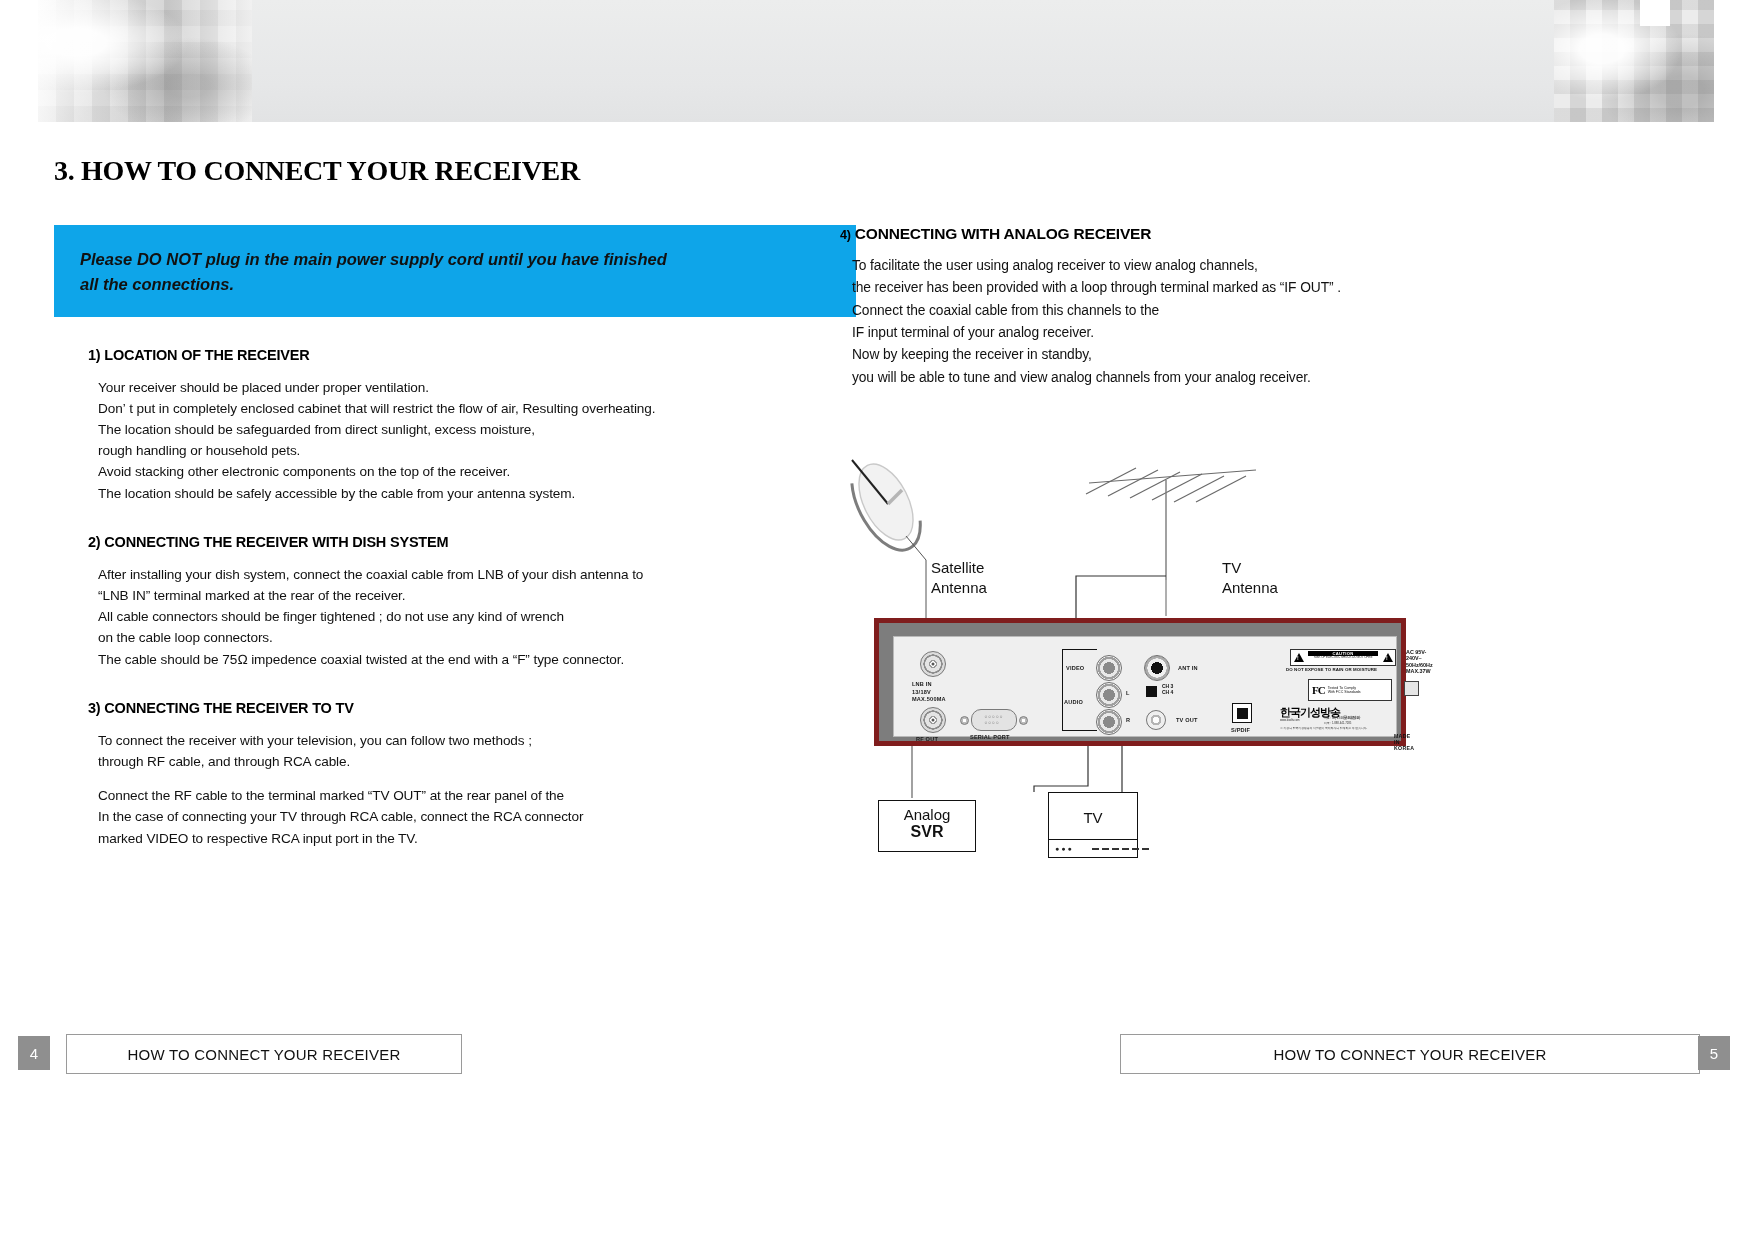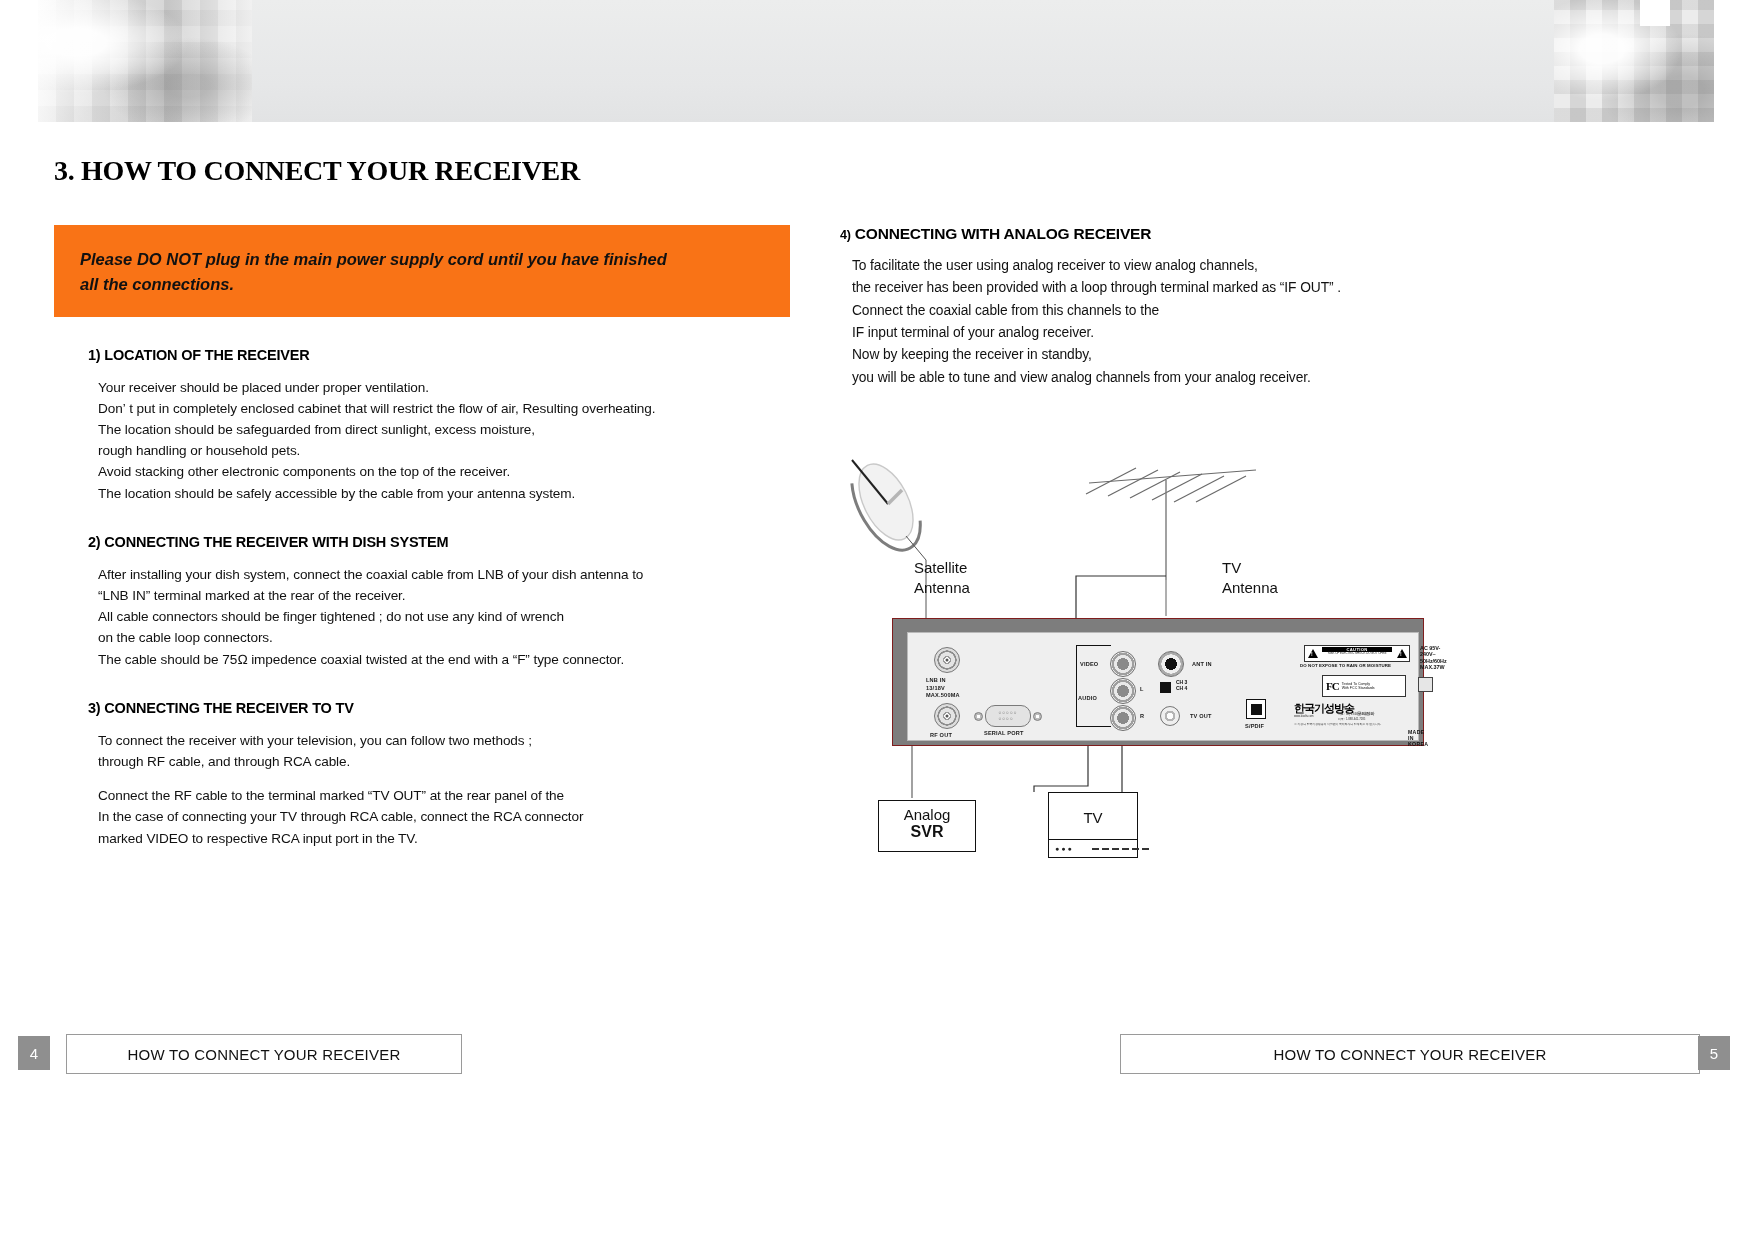--- a/index.html
+++ b/index.html
@@ -104,23 +104,23 @@
   }
   .col-right {
     position: absolute;
     left: 836px;
     top: 225px;
     width: 780px;
   }
 
   
   .notice-box {
-    width: 736px;
+    width: 802px;
     min-height: 80px;
-    background: #f97316;
+    background: #0ea5e9;
     padding: 22px 16px 20px 26px;
     box-sizing: border-box;
   }
   .notice-text {
     font-size: 16.5px;
     font-weight: bold;
     font-style: italic;
     line-height: 1.5;
     color: #111;
     width: 600px;
@@ -178,21 +178,21 @@
     height: 460px;
   }
   .diagram svg { display: block; }
   .dlabel {
     position: absolute;
     font-size: 15px;
     color: #111;
     line-height: 1.35;
     white-space: pre-line;
   }
-  .label-sat { left: 78px; top: 118px; }
+  .label-sat { left: 95px; top: 118px; }
   .label-tvant { left: 386px; top: 118px; }
 
   .box-svr {
     position: absolute;
     left: 42px; top: 360px;
     width: 98px; height: 52px;
     border: 1.6px solid #111;
     background: #fff;
     text-align: center;
     box-sizing: border-box;
@@ -238,24 +238,24 @@
   }
   .box-tv .bars i {
     display: block;
     width: 7px; height: 2px;
     background: #333;
   }
 
   
   .panel {
     position: absolute;
-    left: 56px; top: 178px;
+    left: 38px; top: 178px;
     width: 532px; height: 128px;
     background: #7d7d7d;
-    border: 1px solid #7f1d1d;
+    border: 5px solid #7f1d1d;
     box-sizing: border-box;
   }
   .panel-face {
     position: absolute;
     left: 14px; top: 13px;
     right: 4px; bottom: 4px;
     background: #efefef;
     border: 1px solid #b9b9b9;
   }
   .pi { position: absolute; }

